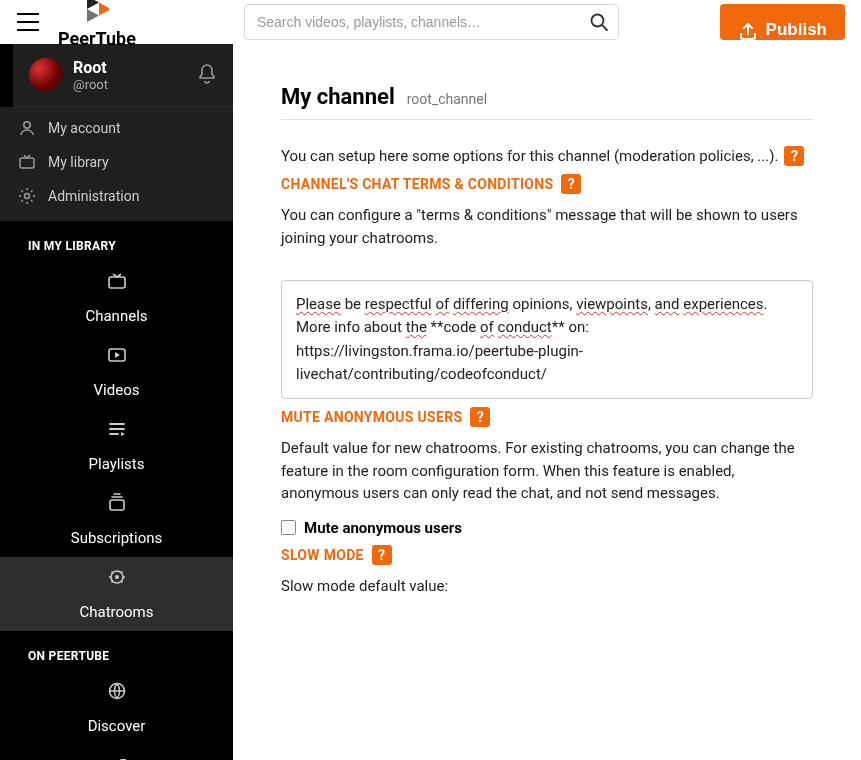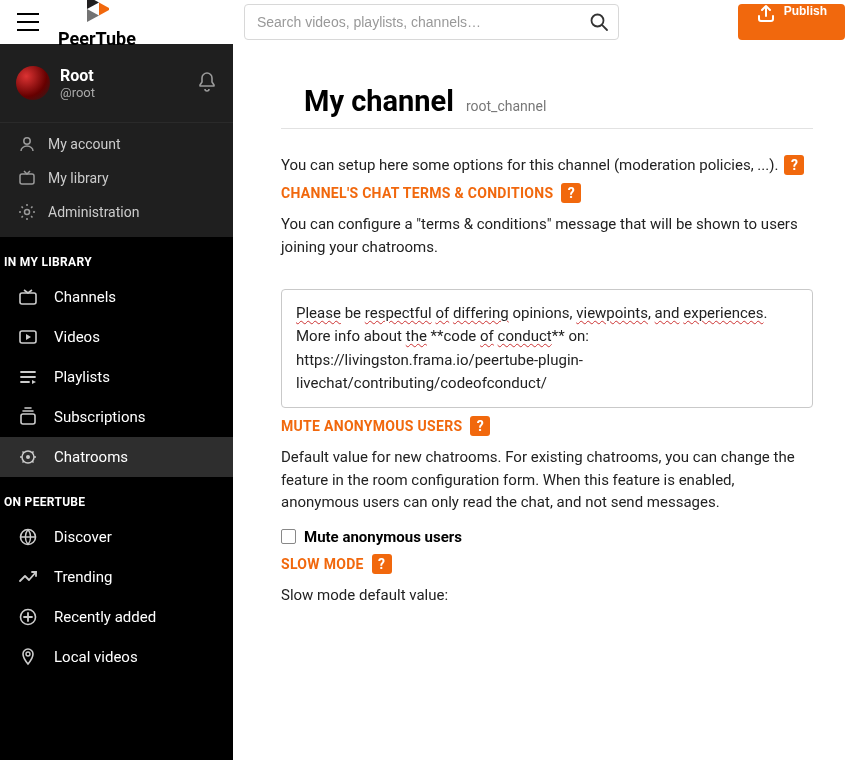--- a/index.html
+++ b/index.html
@@ -33,68 +33,69 @@
   background:#fff;
 }
 .search-input::placeholder { color: #999; }
 .search-btn {
   position: absolute; right: 6px; top: 50%; transform: translateY(-50%);
   width: 28px; height: 28px; display:flex; align-items:center; justify-content:center;
   border:none; background:transparent; cursor:pointer;
 }
 .publish-btn {
   margin-left: auto;
-  display: flex; align-items: flex-start; gap: 8px;
+  display: flex; align-items: flex-end; gap: 8px;
   background: #f1680d; color: #fff;
   border: none; border-radius: 4px;
   height: 36px; padding: 0 18px;
-  font-size: 12px; font-weight: 600; cursor: pointer;
+  font-size: 17px; font-weight: 600; cursor: pointer;
 }
 .layout { display: flex; height: calc(760px - 44px); }
 .sidebar {
   width: 233px; background: #000; color: #fff;
   display: flex; flex-direction: column;
   overflow-y: auto;
 }
 .user-block {
   background: #1f1f1f;
-  padding: 22px 16px;
+  padding: 14px 16px;
   display: flex; align-items: center; gap: 10px;
   border-bottom: 1px solid #2a2a2a;
+  margin-left: 13px;
 }
 .avatar {
   width: 34px; height: 34px; border-radius: 50%;
   background: radial-gradient(circle at 30% 30%, #d33, #600 60%, #222);
   flex-shrink:0;
 }
 .user-name { font-weight: 700; font-size: 16px; }
 .user-handle { font-size: 13px; color: #aaa; }
 .bell { margin-left: auto; color:#9a9a9a; }
 .sub-links { background:#1f1f1f; padding: 4px 0 8px; }
 .sub-link {
   display: flex; align-items: center; gap: 12px;
   padding: 8px 18px; color: #ccc; font-size: 14px; cursor: pointer;
 }
 .section-title {
-  padding: 18px 4px 8px;
+  padding: 18px 28px 8px;
   font-size: 12px; font-weight: 700; color: #fff; letter-spacing: 0.3px;
 }
 .nav-item {
   display: flex; align-items: center; gap: 16px;
   padding: 10px 18px;
-  color: #fff; font-size: 15px; cursor:pointer;
+  color: #fff; font-size: 15px; cursor:pointer;flex-direction:column;
 }
 .nav-item.active { background: #2e2e2e; }
 .nav-icon { width: 20px; height: 20px; flex-shrink:0; display:flex; align-items:center; justify-content:center; color:#ccc; }
 .content {
   flex: 1; padding: 40px 48px 20px;
   overflow-y: auto;
 }
 .page-head { display:flex; align-items: baseline; gap: 12px; margin-bottom: 6px;}
-.page-title { font-size: 29px; font-weight: 700; margin-left: 23px; }
+.page-title { font-size: 22px; font-weight: 700; }
 .channel-name { color: #777; font-size: 14px; }
 .divider { border:none; border-top:1px solid #e2e2e2; margin: 10px 0 0; }
 .tabs { display: flex; gap: 30px; margin-top: 8px; border-bottom: 0; }
 .tab {
   padding: 10px 0 12px; font-size: 16px; font-weight:600; color:#777; cursor:pointer;
   border-bottom: 3px solid transparent;
 }
 .tab.active { color:#000; border-bottom-color:#f1680d; }
 .intro { margin-top: 26px; font-size: 15px; color:#222; display:flex; align-items:center; gap:6px;}
 .help-badge {

